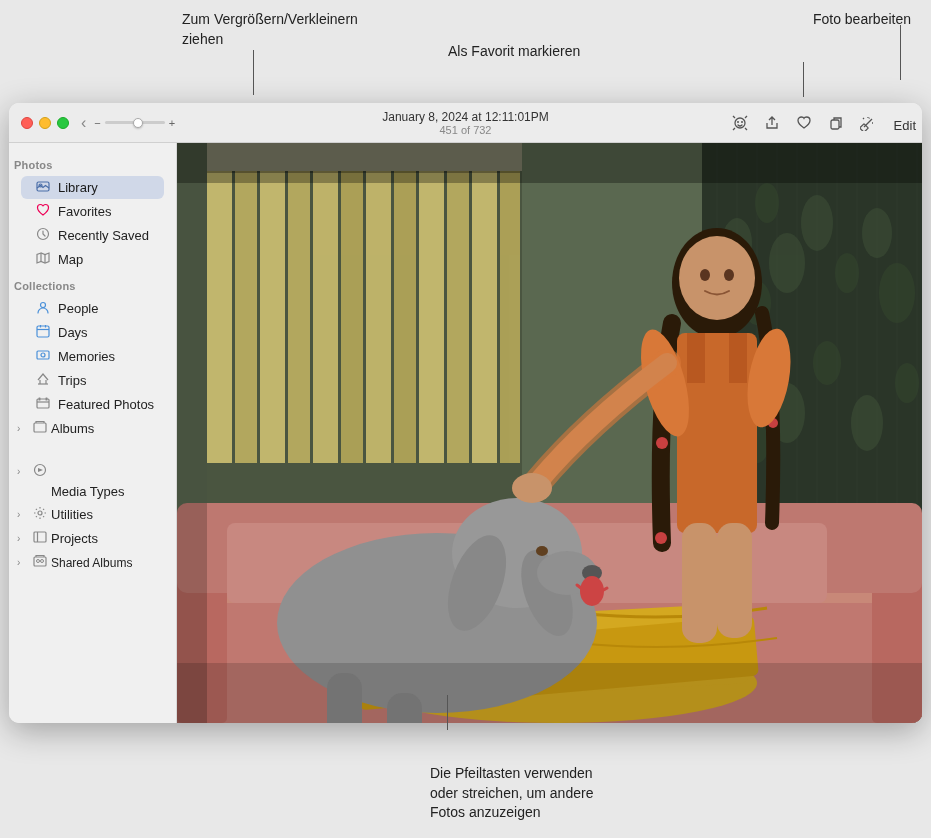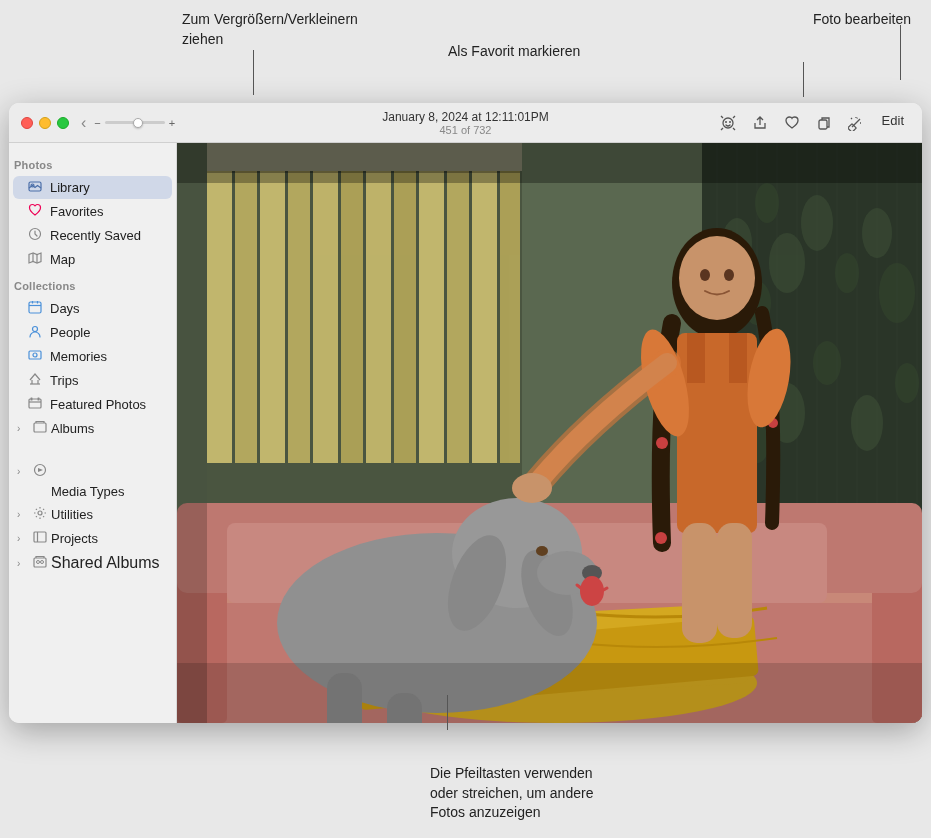--- a/index.html
+++ b/index.html
@@ -119,23 +119,23 @@
       font-weight: 500;
     }
     .titlebar-count {
       font-size: 11px;
       color: #888;
     }
 
     .titlebar-actions {
       margin-left: auto;
       display: flex;
-      align-items: flex-start;
+      align-items: flex-end;
       gap: 8px;
-      padding-right: 12px;
+      padding-right: 0;
     }
     .action-icon {
       width: 24px;
       height: 24px;
       display: flex;
       align-items: center;
       justify-content: center;
       color: #555;
       font-size: 16px;
       cursor: pointer;
@@ -179,21 +179,21 @@
 
     .sidebar-item {
       display: flex;
       align-items: center;
       gap: 7px;
       padding: 3px 3px 3px 14px;
       font-size: 13px;
       color: #222;
       cursor: pointer;
       border-radius: 6px;
-      margin: 1px 4px;
+      margin: 1px 12px;
     }
     .sidebar-item.active {
       background: #d0d8e8;
       color: #1a1a1a;
     }
 
     .sidebar-item-icon {
       font-size: 14px;
       width: 16px;
       text-align: center;
@@ -380,42 +380,42 @@
           </svg>
         </span>
         <span style="font-size:13px;">Map</span>
       </div>
 
       <div class="sidebar-section-label">Collections</div>
 
       <div class="sidebar-item">
         <span class="sidebar-item-icon">
           <svg width="14" height="14" viewBox="0 0 14 14" fill="none">
+            <circle cx="7" cy="5" r="2.5" stroke="#4a90d9" stroke-width="1.2"></circle>
+            <path d="M2 13 C2 10 4.5 8 7 8 C9.5 8 12 10 12 13" stroke="#4a90d9" stroke-width="1.2" stroke-linecap="round"></path>
+          </svg>
+        </span>
+        <span style="font-size:13px;">People</span>
+      </div>
+
+      <div class="sidebar-item">
+        <span class="sidebar-item-icon">
+          <svg width="14" height="14" viewBox="0 0 14 14" fill="none">
             <rect x="1" y="2" width="12" height="11" rx="1.5" stroke="#4a90d9" stroke-width="1.2"></rect>
             <line x1="1" y1="5.5" x2="13" y2="5.5" stroke="#4a90d9" stroke-width="1.2"></line>
             <line x1="4.5" y1="1" x2="4.5" y2="3.5" stroke="#4a90d9" stroke-width="1.2"></line>
             <line x1="9.5" y1="1" x2="9.5" y2="3.5" stroke="#4a90d9" stroke-width="1.2"></line>
           </svg>
         </span>
         <span style="font-size:13px;">Days</span>
       </div>
 
       <div class="sidebar-item">
         <span class="sidebar-item-icon">
           <svg width="14" height="14" viewBox="0 0 14 14" fill="none">
-            <circle cx="7" cy="5" r="2.5" stroke="#4a90d9" stroke-width="1.2"></circle>
-            <path d="M2 13 C2 10 4.5 8 7 8 C9.5 8 12 10 12 13" stroke="#4a90d9" stroke-width="1.2" stroke-linecap="round"></path>
-          </svg>
-        </span>
-        <span style="font-size:13px;">People</span>
-      </div>
-
-      <div class="sidebar-item">
-        <span class="sidebar-item-icon">
-          <svg width="14" height="14" viewBox="0 0 14 14" fill="none">
             <rect x="1" y="3" width="12" height="8" rx="1" stroke="#4a90d9" stroke-width="1.2"></rect>
             <circle cx="7" cy="7" r="2" stroke="#4a90d9" stroke-width="1.2"></circle>
           </svg>
         </span>
         <span style="font-size:13px;">Memories</span>
       </div>
 
       <div class="sidebar-item">
         <span class="sidebar-item-icon">
           <svg width="14" height="14" viewBox="0 0 14 14" fill="none">
@@ -487,21 +487,21 @@
       <div class="sidebar-item-collapsible">
         <span class="chevron-icon">›</span>
         <span class="sidebar-item-icon">
           <svg width="14" height="14" viewBox="0 0 14 14" fill="none">
             <rect x="1" y="3" width="12" height="9" rx="1" stroke="#888" stroke-width="1.2"></rect>
             <path d="M3 3 L3 1.5 L11 1.5 L11 3" stroke="#888" stroke-width="1.2"></path>
             <circle cx="5" cy="7" r="1.5" stroke="#888" stroke-width="1"></circle>
             <circle cx="9" cy="7" r="1.5" stroke="#888" stroke-width="1"></circle>
           </svg>
         </span>
-        <span style="font-size:16px;">Shared Albums</span>
+        <span style="font-size:12px;">Shared Albums</span>
       </div>
     </div>
 
     <div class="photo-area">
       <svg class="photo-svg" viewBox="0 0 745 580" preserveAspectRatio="xMidYMid slice">
 
         <rect width="745" height="580" fill="#4a5540"></rect>
 
         <g opacity="0.95">
 

